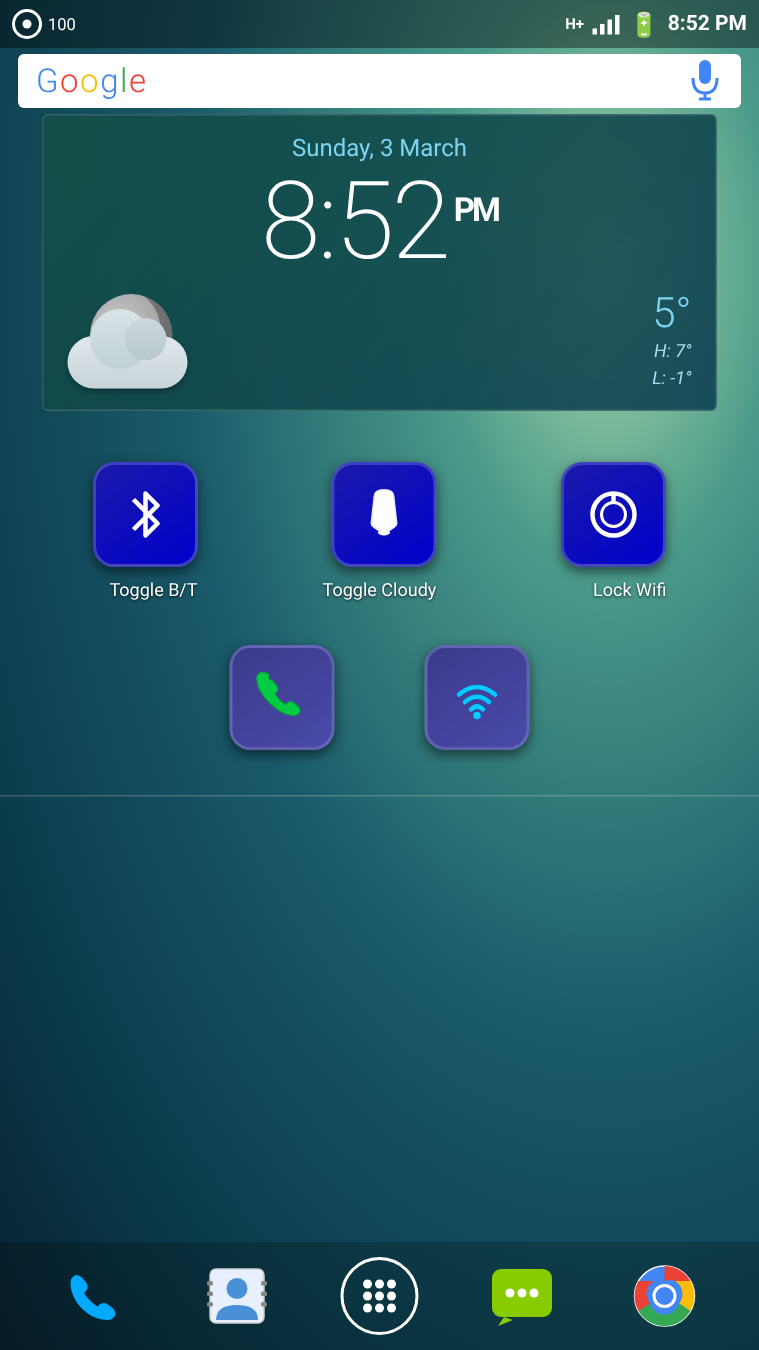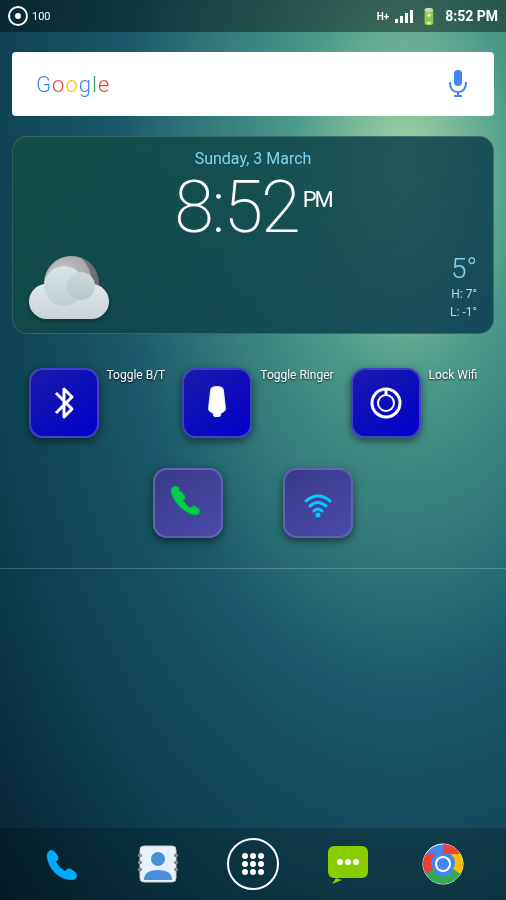--- a/index.html
+++ b/index.html
@@ -55,27 +55,27 @@
       gap: 2px;
       height: 14px;
     }
     .signal-bar {
       background: white;
       width: 3px;
     }
 
     
     .search-bar {
-      margin: 20px 12px;
+      margin: 4px 12px;
       background: white;
       border-radius: 4px;
-      height: 64px;
-      display: flex;
-      align-items: center;
-      padding: 0 24px;
+      height: 36px;
+      display: flex;
+      align-items: center;
+      padding: 0 12px;
       justify-content: space-between;
     }
     .search-text {
       font-size: 22px;
       font-weight: 300;
       color: #555;
       letter-spacing: 1px;
     }
     .search-text span.g { color: #4285F4; }
     .search-text span.o1 { color: #EA4335; }
@@ -85,23 +85,23 @@
     .search-mic {
       width: 24px;
       height: 24px;
       display: flex;
       align-items: center;
       justify-content: center;
     }
 
     
     .weather-widget {
-      margin: 4px 12px;
+      margin: 4px 28px;
       background: linear-gradient(135deg, rgba(20,80,70,0.9) 0%, rgba(10,60,80,0.85) 100%);
-      border-radius: 15px;
+      border-radius: 4px;
       padding: 12px 16px;
       color: white;
       border: 1px solid rgba(255,255,255,0.15);
     }
     .widget-date {
       text-align: center;
       color: #7dd4f0;
       font-size: 16px;
       margin-bottom: 4px;
     }
@@ -109,21 +109,21 @@
       text-align: center;
       font-size: 72px;
       font-weight: 200;
       line-height: 1;
       color: white;
       letter-spacing: -2px;
     }
     .widget-time-ampm {
       font-size: 24px;
       vertical-align: super;
-      font-weight: 400;
+      font-weight: 700;
     }
     .widget-bottom {
       display: flex;
       align-items: center;
       justify-content: space-between;
       margin-top: 8px;
     }
     .widget-location {
       font-size: 16px;
       color: white;
@@ -186,32 +186,33 @@
       color: #7dd4f0;
     }
     .temp-main {
       font-size: 28px;
       font-weight: 300;
     }
     .temp-hi-lo {
       font-size: 12px;
       line-height: 1.5;
       color: #aaddee;
+      font-style: italic;
     }
 
     
     .app-grid {
       display: flex;
       justify-content: space-around;
       padding: 30px 20px 10px;
     }
     .app-item {
       display: flex;
-      flex-direction: row;
-      align-items: flex-start;
+      flex-direction: column;
+      align-items: flex-end;
       gap: 8px;
       cursor: pointer;
     }
     .app-icon {
       width: 70px;
       height: 70px;
       border-radius: 14px;
       background: linear-gradient(145deg, #1a1aaa, #0000cc);
       border: 2px solid rgba(100,100,200,0.6);
       display: flex;
@@ -364,21 +365,21 @@
   </div>
 
   <div class="app-item">
     <div class="app-icon">
       <svg class="icon-svg" viewBox="0 0 40 40">
         <path d="M14,8 Q14,4 20,4 Q26,4 26,8 L28,26 Q28,28 20,32 Q12,28 12,26 Z" stroke="white" stroke-width="2" fill="white" opacity="0.9"></path>
         <ellipse cx="20" cy="32" rx="4" ry="2" fill="white"></ellipse>
         <path d="M14,8 Q14,4 20,4 Q26,4 26,8 L28,26 Q28,28 20,32 Q12,28 12,26 Z" fill="white"></path>
       </svg>
     </div>
-    <span class="app-label">Toggle Ringer</span>
+    <span class="app-label">Toggle Cloudy</span>
   </div>
 
 
   <div class="app-item">
     <div class="app-icon">
       <svg class="icon-svg" viewBox="0 0 40 40">
         <circle cx="20" cy="20" r="14" stroke="white" stroke-width="3" fill="none"></circle>
         <circle cx="20" cy="20" r="8" stroke="white" stroke-width="2" fill="none"></circle>
         <line x1="20" y1="6" x2="20" y2="12" stroke="white" stroke-width="3"></line>
       </svg>

